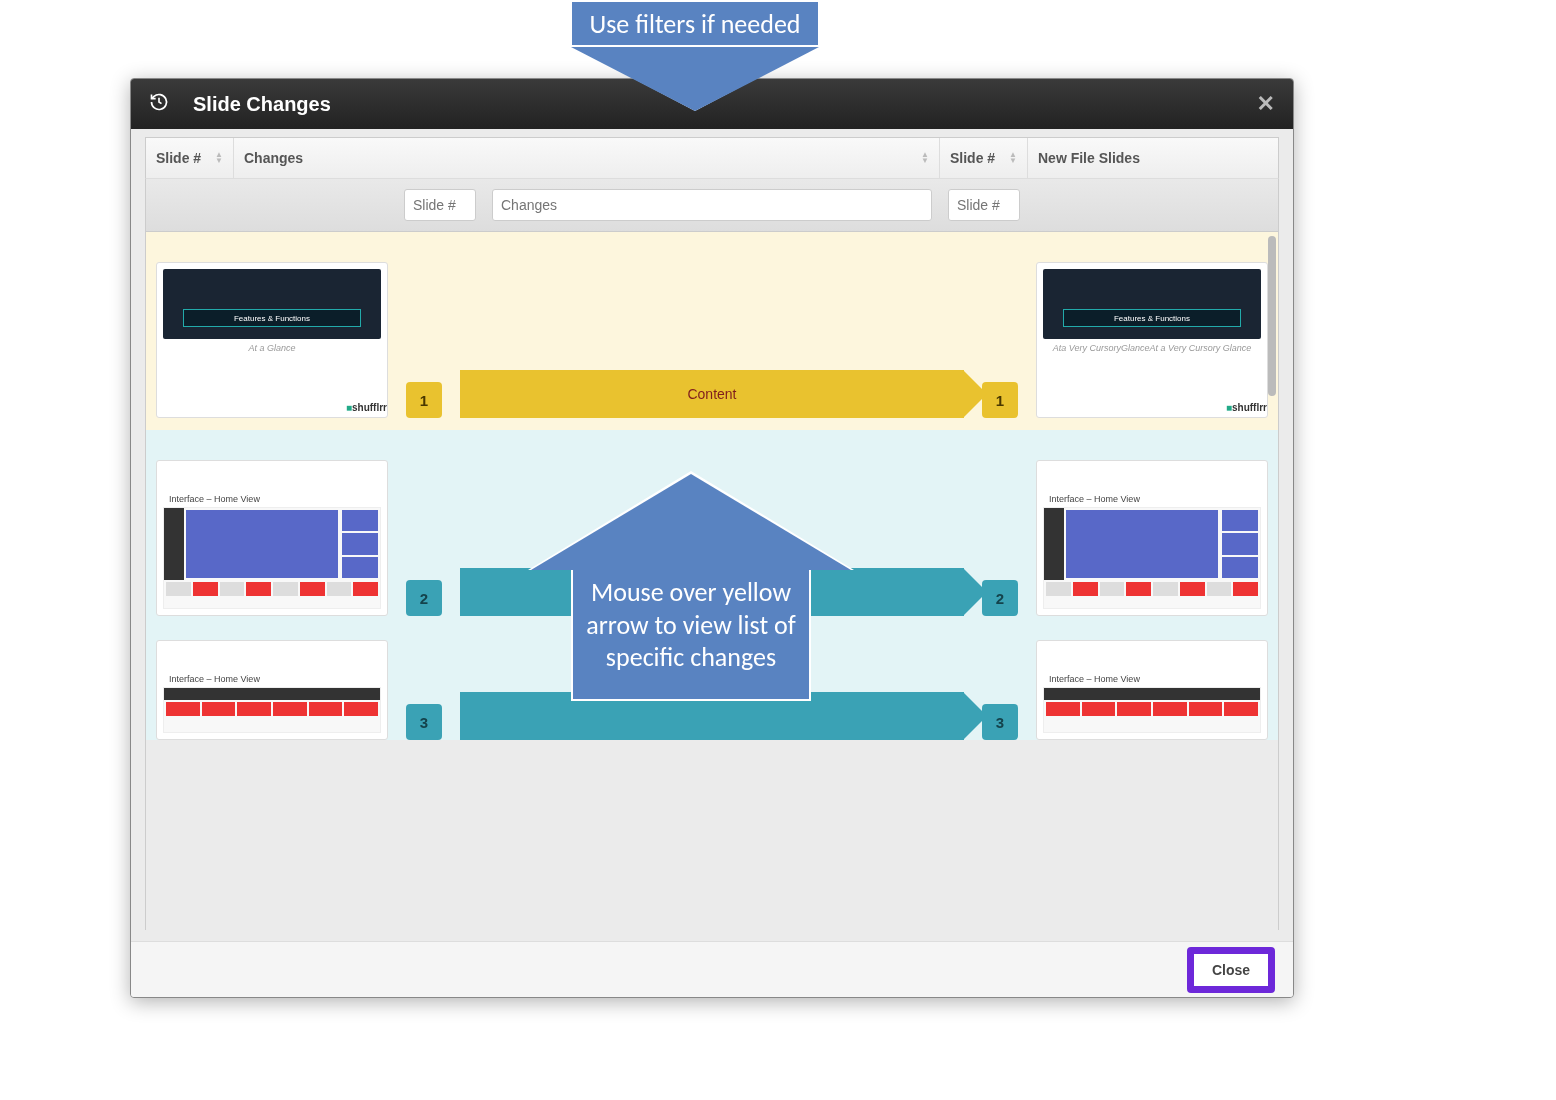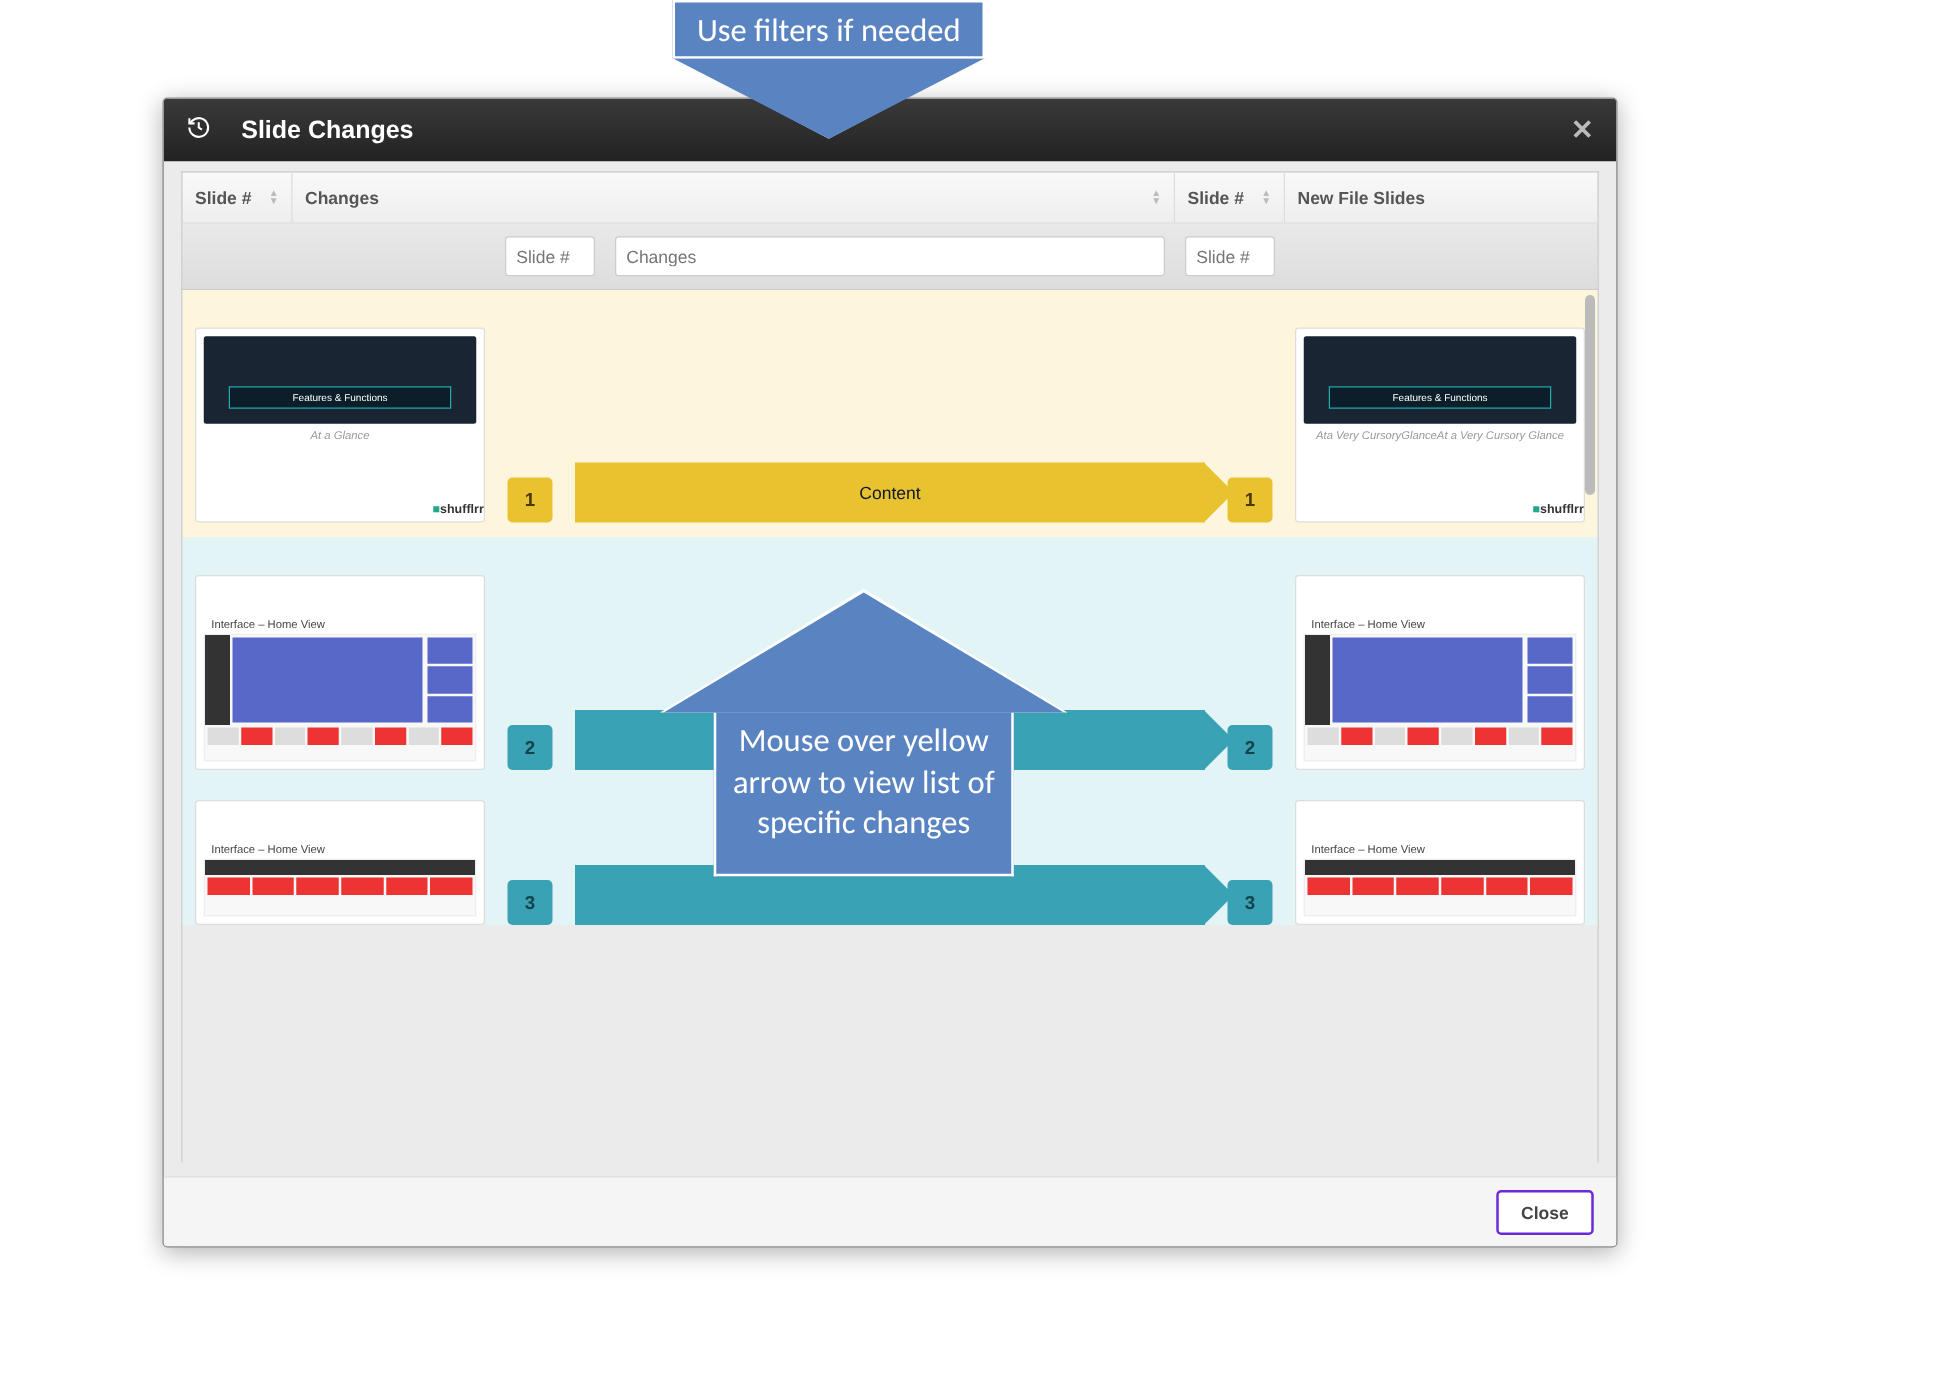--- a/index.html
+++ b/index.html
@@ -161,50 +161,50 @@
     .change-arrow {
       flex: 1;
       height: 48px;
       position: relative;
       display: flex;
       align-items: center;
       justify-content: center;
       color: #4a3800;
       font-size: 14px;
     }
-    .arrow-yellow{ background:#e9c22f; color:#0f172a;}
+    .arrow-yellow{ background:#e9c22f; color:#7f1d1d;}
     .arrow-teal{ background:#3aa2b5;}
     .arrow-head{
       position:absolute; right:-23px; top:0; width:0; height:0;
       border-top:24px solid transparent;
       border-bottom:24px solid transparent;
     }
     .arrow-yellow .arrow-head{ border-left:24px solid #e9c22f;}
     .arrow-teal .arrow-head{ border-left:24px solid #3aa2b5;}
     .dialog-footer{
       position:absolute; bottom:0; left:0; right:0;
       height:56px; background:#f5f5f5; border-top:1px solid #ddd;
       display:flex; align-items:center; justify-content:flex-end; padding:0 18px;
     }
     .close-btn{
-      background:#fff; border:2px solid #6d28d9; border-radius:4px;
+      background:#fff; border:7px solid #6d28d9; border-radius:4px;
       padding:8px 18px; font-size:14px; font-weight:600; color:#444; cursor:pointer;text-align:center;
     }
     
     .callout{
       position:absolute;
       color:#fff;
       text-align:center;
       font-family:Calibri,Arial,sans-serif;
       font-size:26px;
       line-height:1.25;
       z-index:50;
     }
     .callout-down{
-      left:538px; top:0; width:250px;
+      left:570px; top:0; width:250px;
     }
     .callout-down .shaft{
       background:#5983c1; border:2px solid #fff;
       padding:6px 12px 4px 12px;
     }
     .callout-down .head{
       width:0; height:0; margin:0 auto;
       border-left:124px solid transparent;
       border-right:124px solid transparent;
       border-top:64px solid #5983c1;

